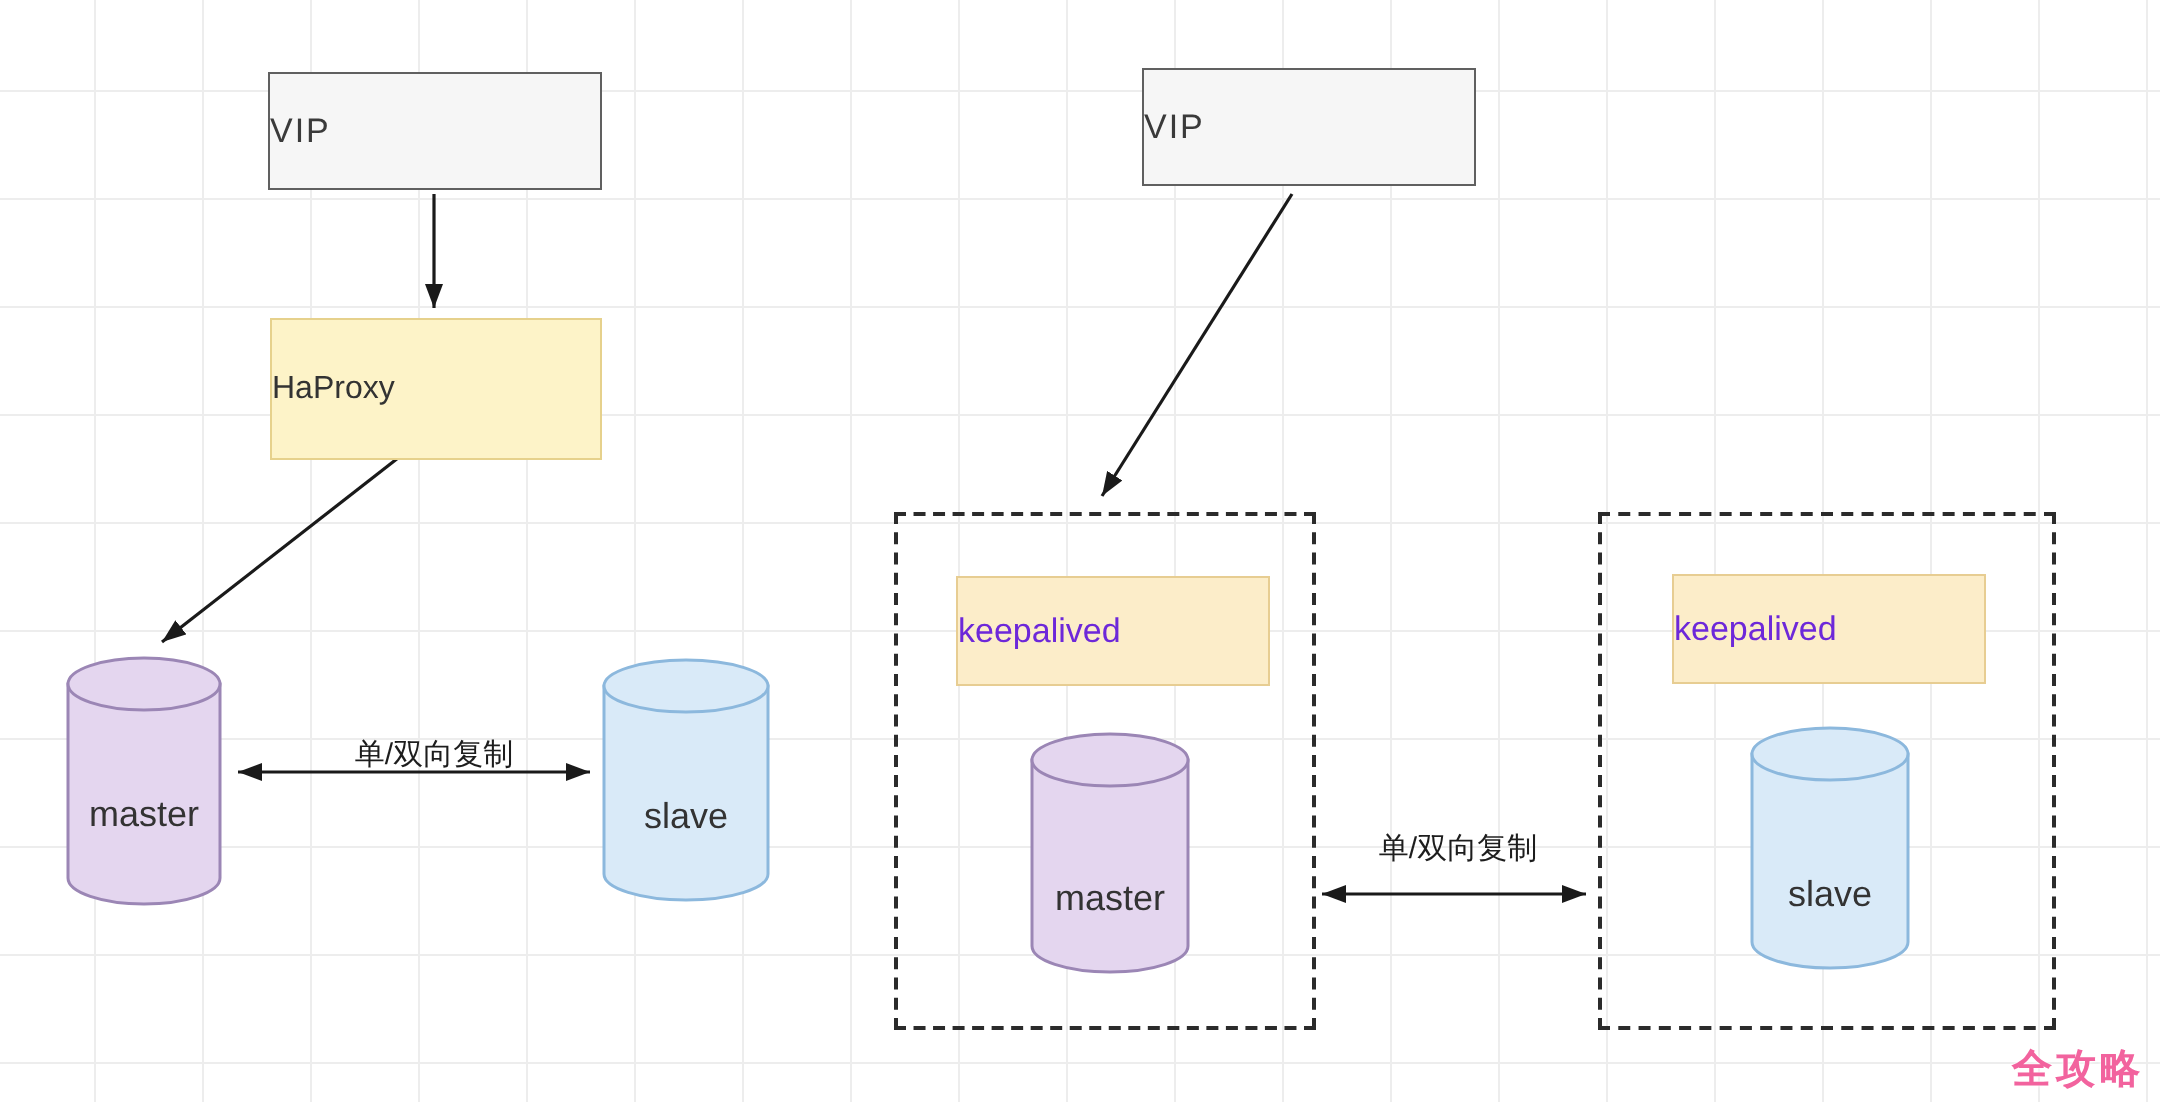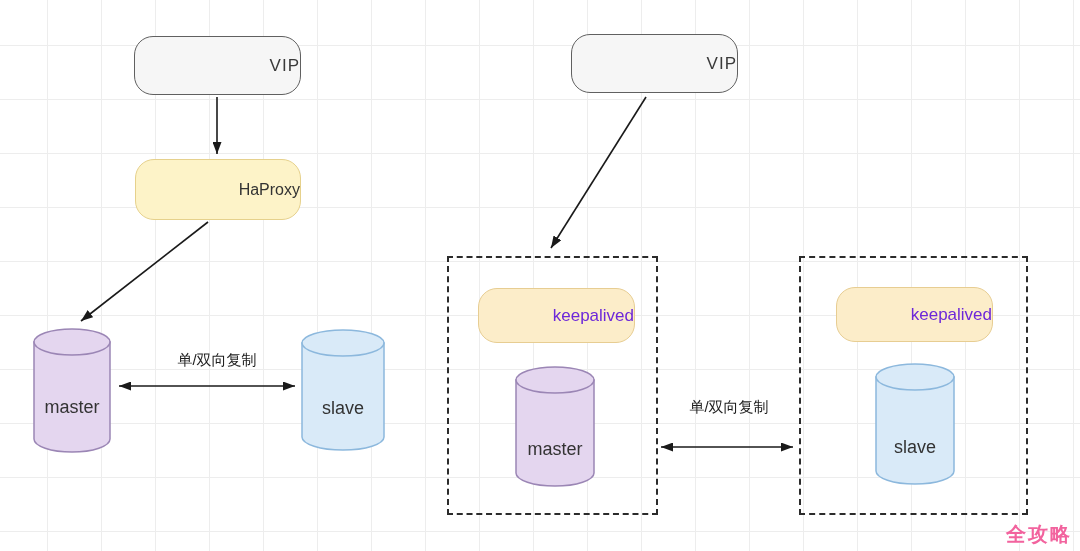--- a/index.html
+++ b/index.html
@@ -8,22 +8,22 @@
     font-family:"Liberation Sans","DejaVu Sans",sans-serif;
     background-color:#fff;
     background-image:
       linear-gradient(var(--grid,#ededed) 1px, transparent 1px),
       linear-gradient(90deg, var(--grid,#ededed) 1px, transparent 1px);
     background-size:54px 54px;
     background-position:-7px -9px;
   }
   .layer{position:absolute;left:0;top:0;width:1080px;height:551px;}
   .node{
-    position:absolute;display:flex;align-items:center;justify-content:flex-end;
-    box-sizing:border-box;text-align:center;border-radius:19px;
+    position:absolute;display:flex;align-items:center;justify-content:flex-start;
+    box-sizing:border-box;text-align:center;
   }
   .vip{
     background:var(--vip-bg,#f6f6f6);
     border:1.5px solid var(--vip-border,#606060);
     font-size:17px;color:#3a3a3a;letter-spacing:1px;
   }
   .haproxy{
     background:var(--haproxy-bg,#fdf3c8);
     border:1.5px solid var(--haproxy-border,#e6d18c);
     font-size:16px;color:#333;
@@ -32,21 +32,21 @@
     background:var(--keepalived-bg,#fcedc9);
     border:1.5px solid var(--keepalived-border,#e7cd92);
     font-size:17px;color:#6d28d9;
   }
   .dashed-box{
     position:absolute;box-sizing:border-box;
     border:2px dashed var(--dashed-border,#2b2b2b);
     background:transparent;
   }
   .cyl-label{position:absolute;text-align:center;font-size:18px;color:#333;}
-  .repl-label{position:absolute;text-align:center;font-size:15px;color:#1d1d1d;}
+  .repl-label{position:absolute;text-align:center;font-size:15px;color:#1d1d1d;margin-top:17px;}
   .watermark{
     position:absolute;right:8px;bottom:3px;font-size:20px;font-weight:bold;
     color:var(--watermark,#f2639e);letter-spacing:2px;
     text-shadow:0 0 2px #ffffff,0 0 1px #ffffff;
     margin-top:24px;
   }
   svg .cyl-master{fill:var(--master-fill,#e4d6ef);stroke:var(--master-stroke,#9b86b5);stroke-width:1.5;}
   svg .cyl-slave{fill:var(--slave-fill,#d9eaf8);stroke:var(--slave-stroke,#8cb8dd);stroke-width:1.5;}
   svg .conn{stroke:var(--arrow,#1a1a1a);stroke-width:1.6;fill:none;}
   svg .ah-fill{fill:var(--arrow,#1a1a1a);}
@@ -97,21 +97,21 @@
     </g>
   </svg>
 
   <div class="dashed-box" style="left:447px;top:256px;width:211px;height:259px"></div>
   <div class="dashed-box" style="left:799px;top:256px;width:229px;height:259px"></div>
 
   <div class="node vip" style="left:134px;top:36px;width:167px;height:59px">
     <span>VIP</span>
   </div>
 
-  <div class="node haproxy" style="left:135px;top:159px;width:166px;height:61px">
+  <div class="node haproxy" style="left:135px;top:159px;width:166px;height:71px">
     <span>HaProxy</span>
   </div>
 
   <div class="node vip" style="left:571px;top:34px;width:167px;height:59px">
     <span>VIP</span>
   </div>
 
   <div class="node keepalived" style="left:478px;top:288px;width:157px;height:55px">
     <span>keepalived</span>
   </div>

